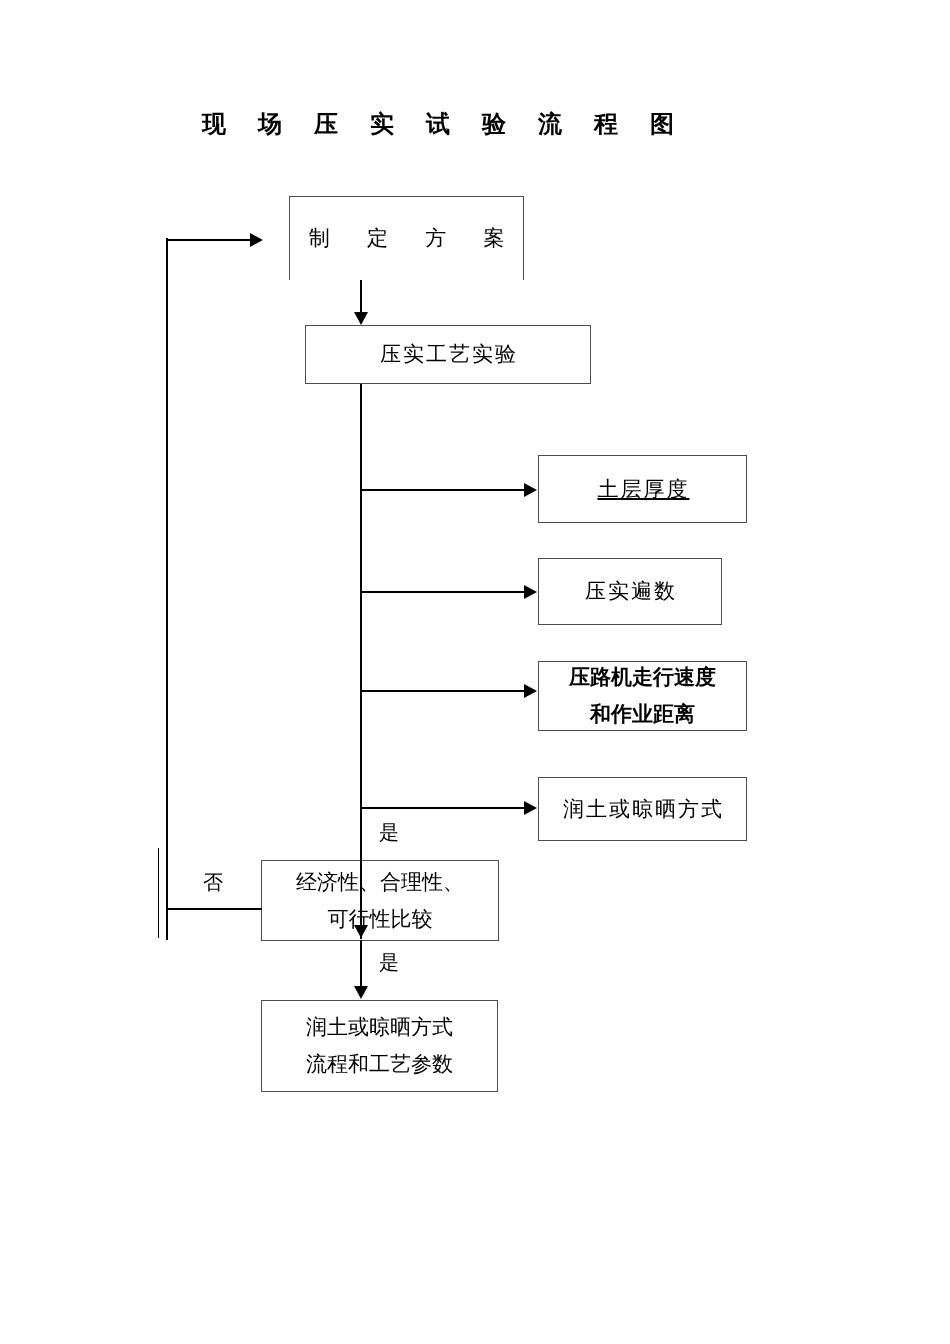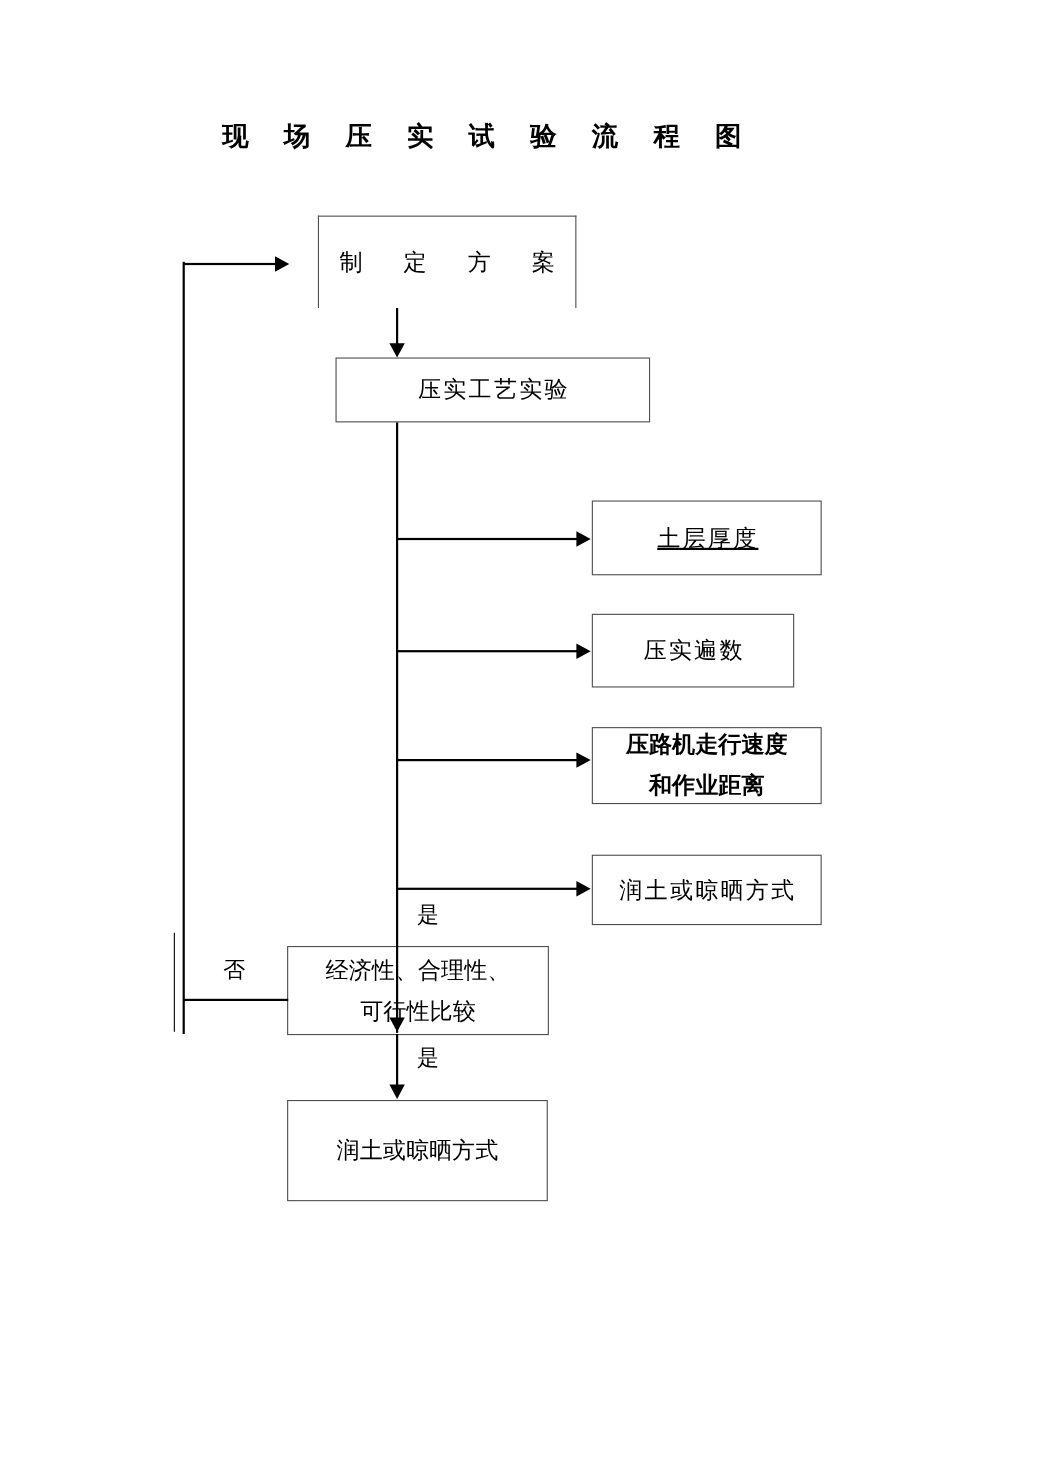--- a/index.html
+++ b/index.html
@@ -128,20 +128,21 @@
     <span class="line sp-small">润土或晾晒方式</span>
   </div>
 
   <div class="node" style="left:261px; top:860px; width:238px; height:81px;">
     <span class="line">经济性、合理性、</span>
     <span class="line">可行性比较</span>
   </div>
 
   <div class="node" style="left:261px; top:1000px; width:237px; height:92px;">
     <span class="line">润土或晾晒方式</span>
+    <span class="line">流程和工艺参数</span>
   </div>
 
   <div class="vline" style="left:360px; top:280px; height:34px;"></div>
   <div class="arrow-down" style="left:354px; top:312px;"></div>
 
   <div class="vline" style="left:360px; top:384px; height:555px;"></div>
 
   <div class="hline" style="left:361px; top:489px; width:164px;"></div>
   <div class="arrow-right" style="left:524px; top:483px;"></div>
 

